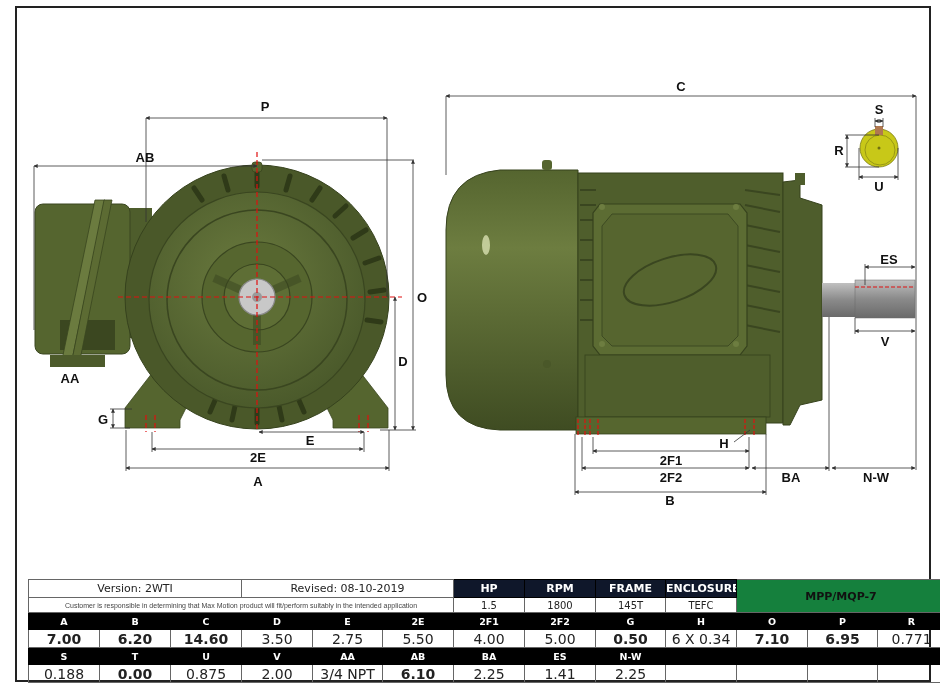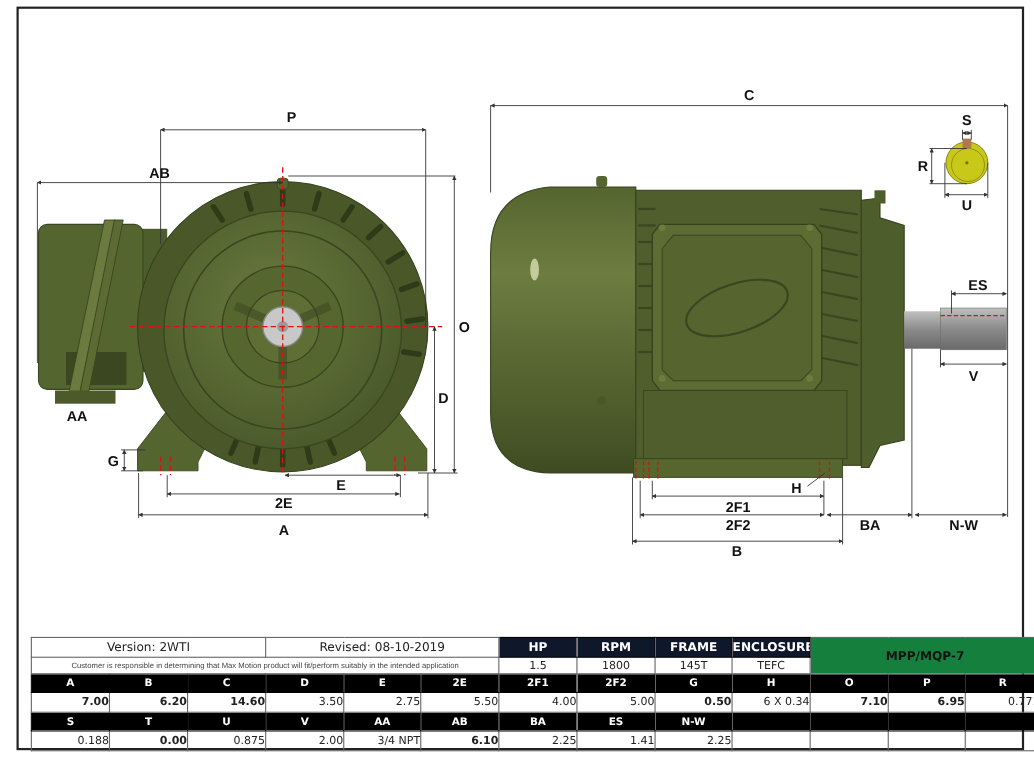--- a/index.html
+++ b/index.html
@@ -3,21 +3,21 @@
 <meta charset="utf-8">
 <style>
   html, body { margin:0; padding:0; background:#ffffff; }
   body { width:940px; height:689px; position:relative; overflow:hidden; font-family:"Liberation Sans", sans-serif; }
   #frame { position:absolute; left:15px; top:6px; width:916px; height:676px; border:2px solid #222; box-sizing:border-box; }
   #drawing { position:absolute; left:0; top:0; width:940px; height:575px; }
   .dim-label { font-family:"Liberation Sans", sans-serif; font-weight:bold; font-size:13px; fill:#111; }
   #spec-table { position:absolute; left:28px; top:579px; width:917px; border-collapse:collapse; table-layout:fixed; font-family:"DejaVu Sans", sans-serif; }
   #spec-table td { border:1px solid #666; text-align:center; font-size:10px; color:#222; padding:0; overflow:hidden; white-space:nowrap; }
   #spec-table tr.h td { background:#000; color:#fff; font-weight:bold; border-color:#000; height:16px; font-size:9.5px; }
-  #spec-table tr.v td { height:17px; font-size:10px;text-align:right; }
+  #spec-table tr.v td { height:17px; font-size:14px; }
   #spec-table tr.ver td { height:17px; font-size:11px; }
   #spec-table tr.disc td { height:14px; }
   #spec-table td.b { font-weight:bold; }
   #spec-table td.disc { font-family:"Liberation Sans", sans-serif; font-size:7px; color:#444; }
   #spec-table td.model { font-size:14px; font-weight:bold; background:#15803d; color:#111; }
   #spec-table tr.top td.h { background:#0f172a; color:#fff; font-weight:bold; border-color:#000; }
 </style>
 </head>
 <body>
 

